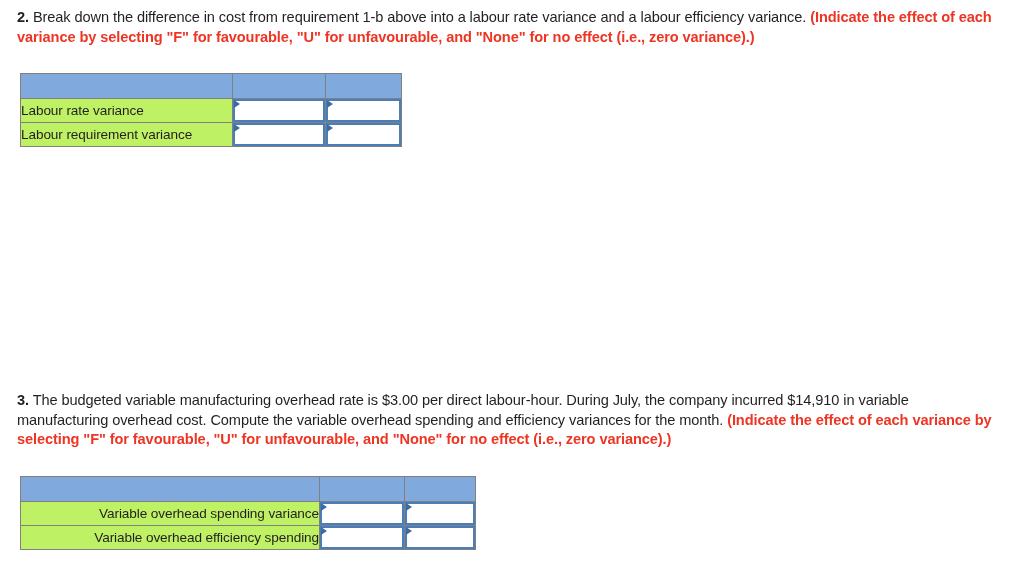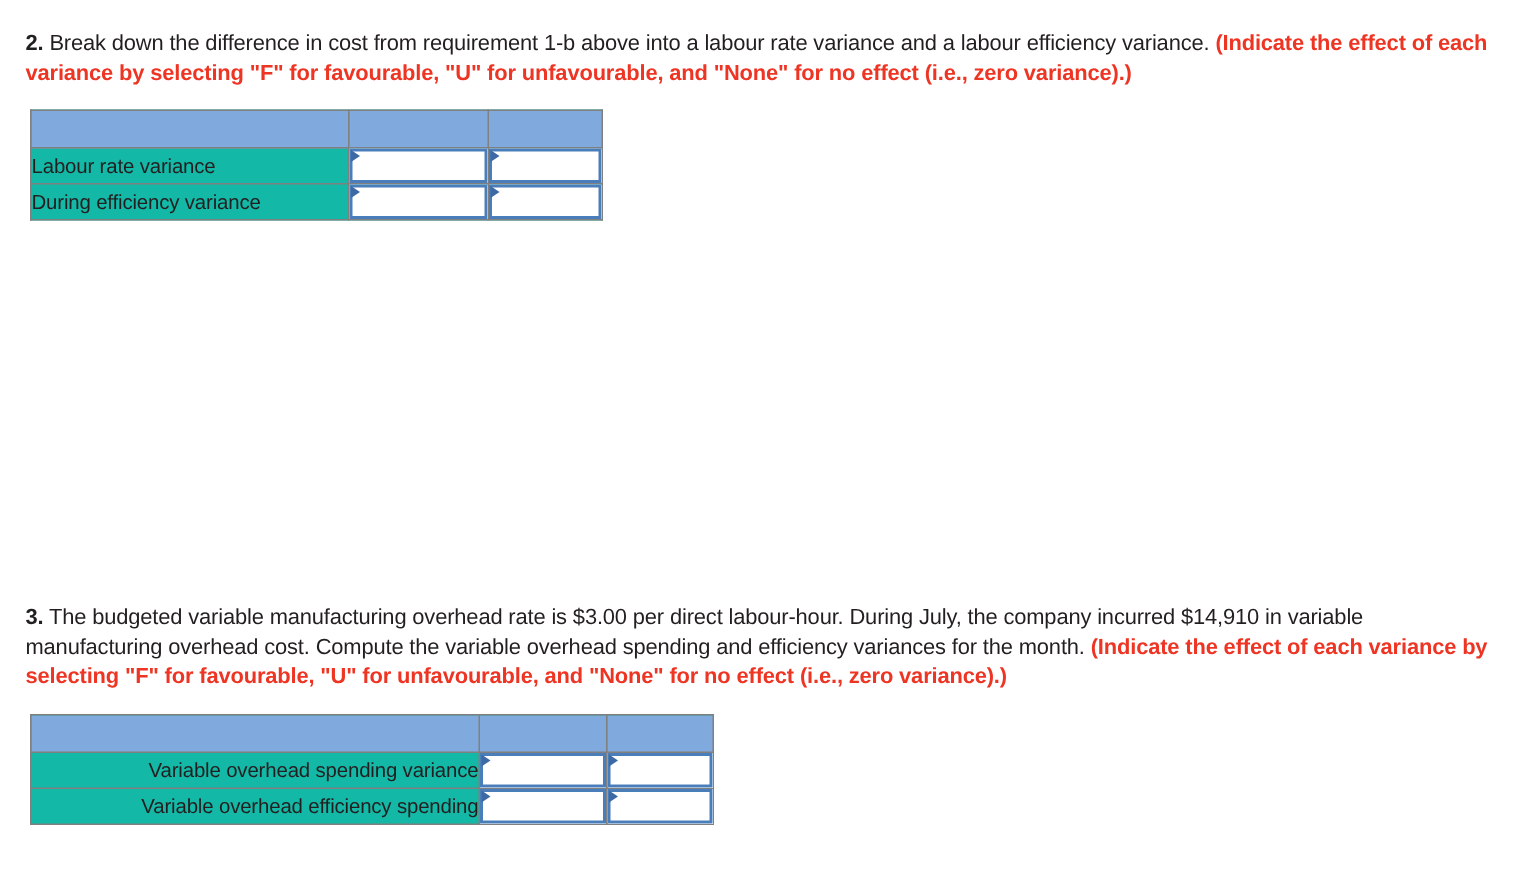--- a/index.html
+++ b/index.html
@@ -16,40 +16,39 @@
     overflow: hidden;
   }
 
   .question {
     position: absolute;
     left: 17px;
     width: 975px;
     font-size: 14.6px;
     line-height: 19.5px;
     letter-spacing: -0.1px;
-    margin-top: 12px;
   }
   #question-2 { top: 8px; }
   #question-3 { top: 391px; }
 
   .q-num {
     font-weight: bold;
   }
   .q-body { }
   .q-note {
     color: #ee3524;
     font-weight: bold;
   }
 
   
   .variance-table {
     position: absolute;
     border-collapse: collapse;
     table-layout: fixed;
-    background: #14b8a6;
+    background: #bef264;
   }
   #table-labour {
     left: 20px;
     top: 73px;
   }
   #table-overhead {
     left: 20px;
     top: 476px;
     text-align: right;
   }
@@ -137,21 +136,21 @@
       <td class="input-cell">
         <div class="select-box"></div>
         <span class="select-arrow"></span>
       </td>
       <td class="input-cell">
         <div class="select-box"></div>
         <span class="select-arrow"></span>
       </td>
     </tr>
     <tr>
-      <td class="label-cell">During efficiency variance</td>
+      <td class="label-cell">Labour requirement variance</td>
       <td class="input-cell">
         <div class="select-box"></div>
         <span class="select-arrow"></span>
       </td>
       <td class="input-cell">
         <div class="select-box"></div>
         <span class="select-arrow"></span>
       </td>
     </tr>
   </tbody>

